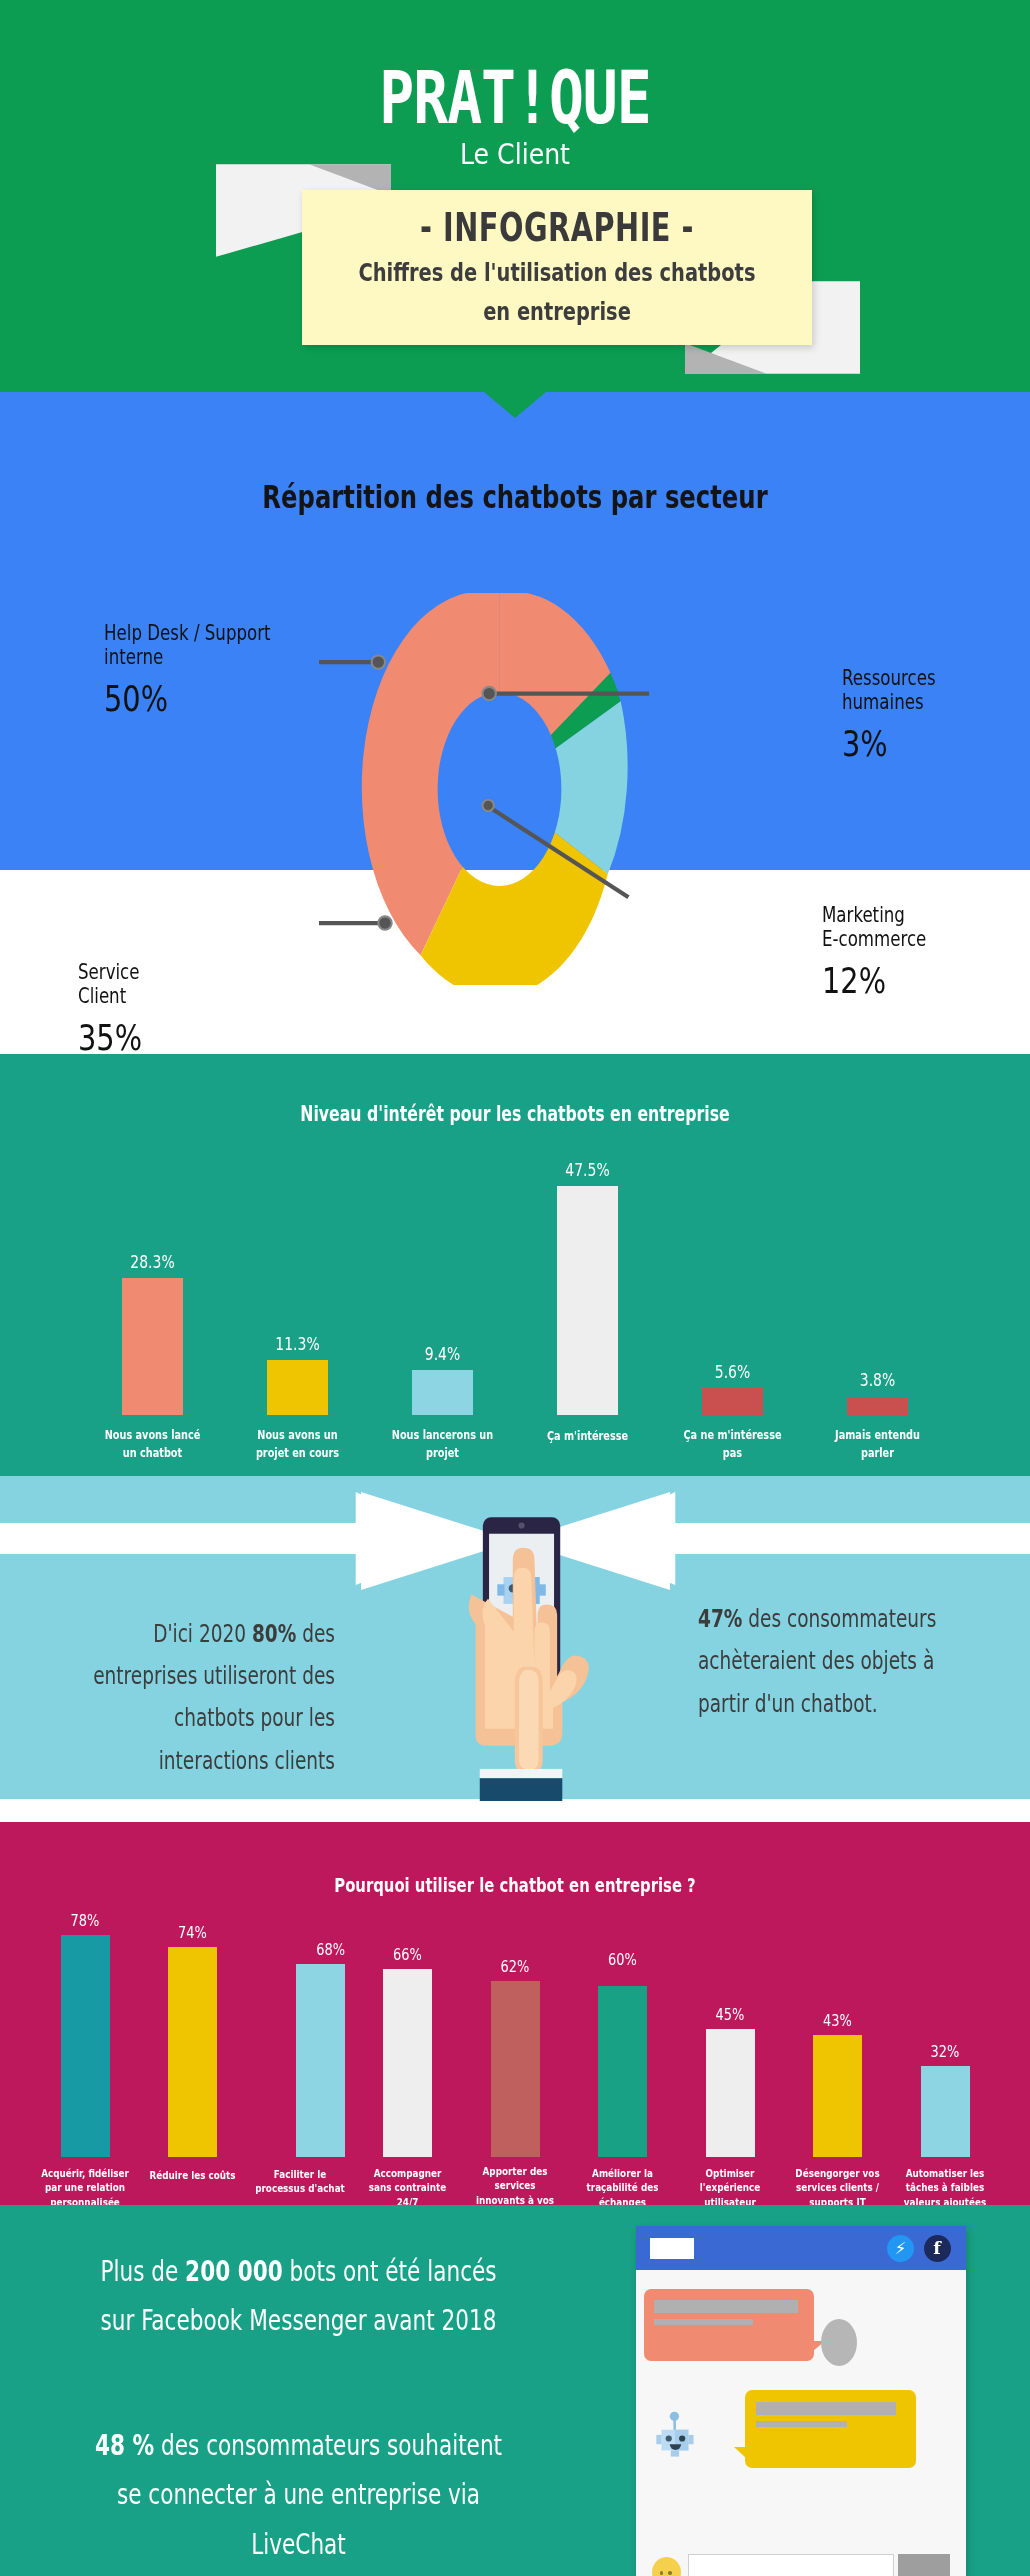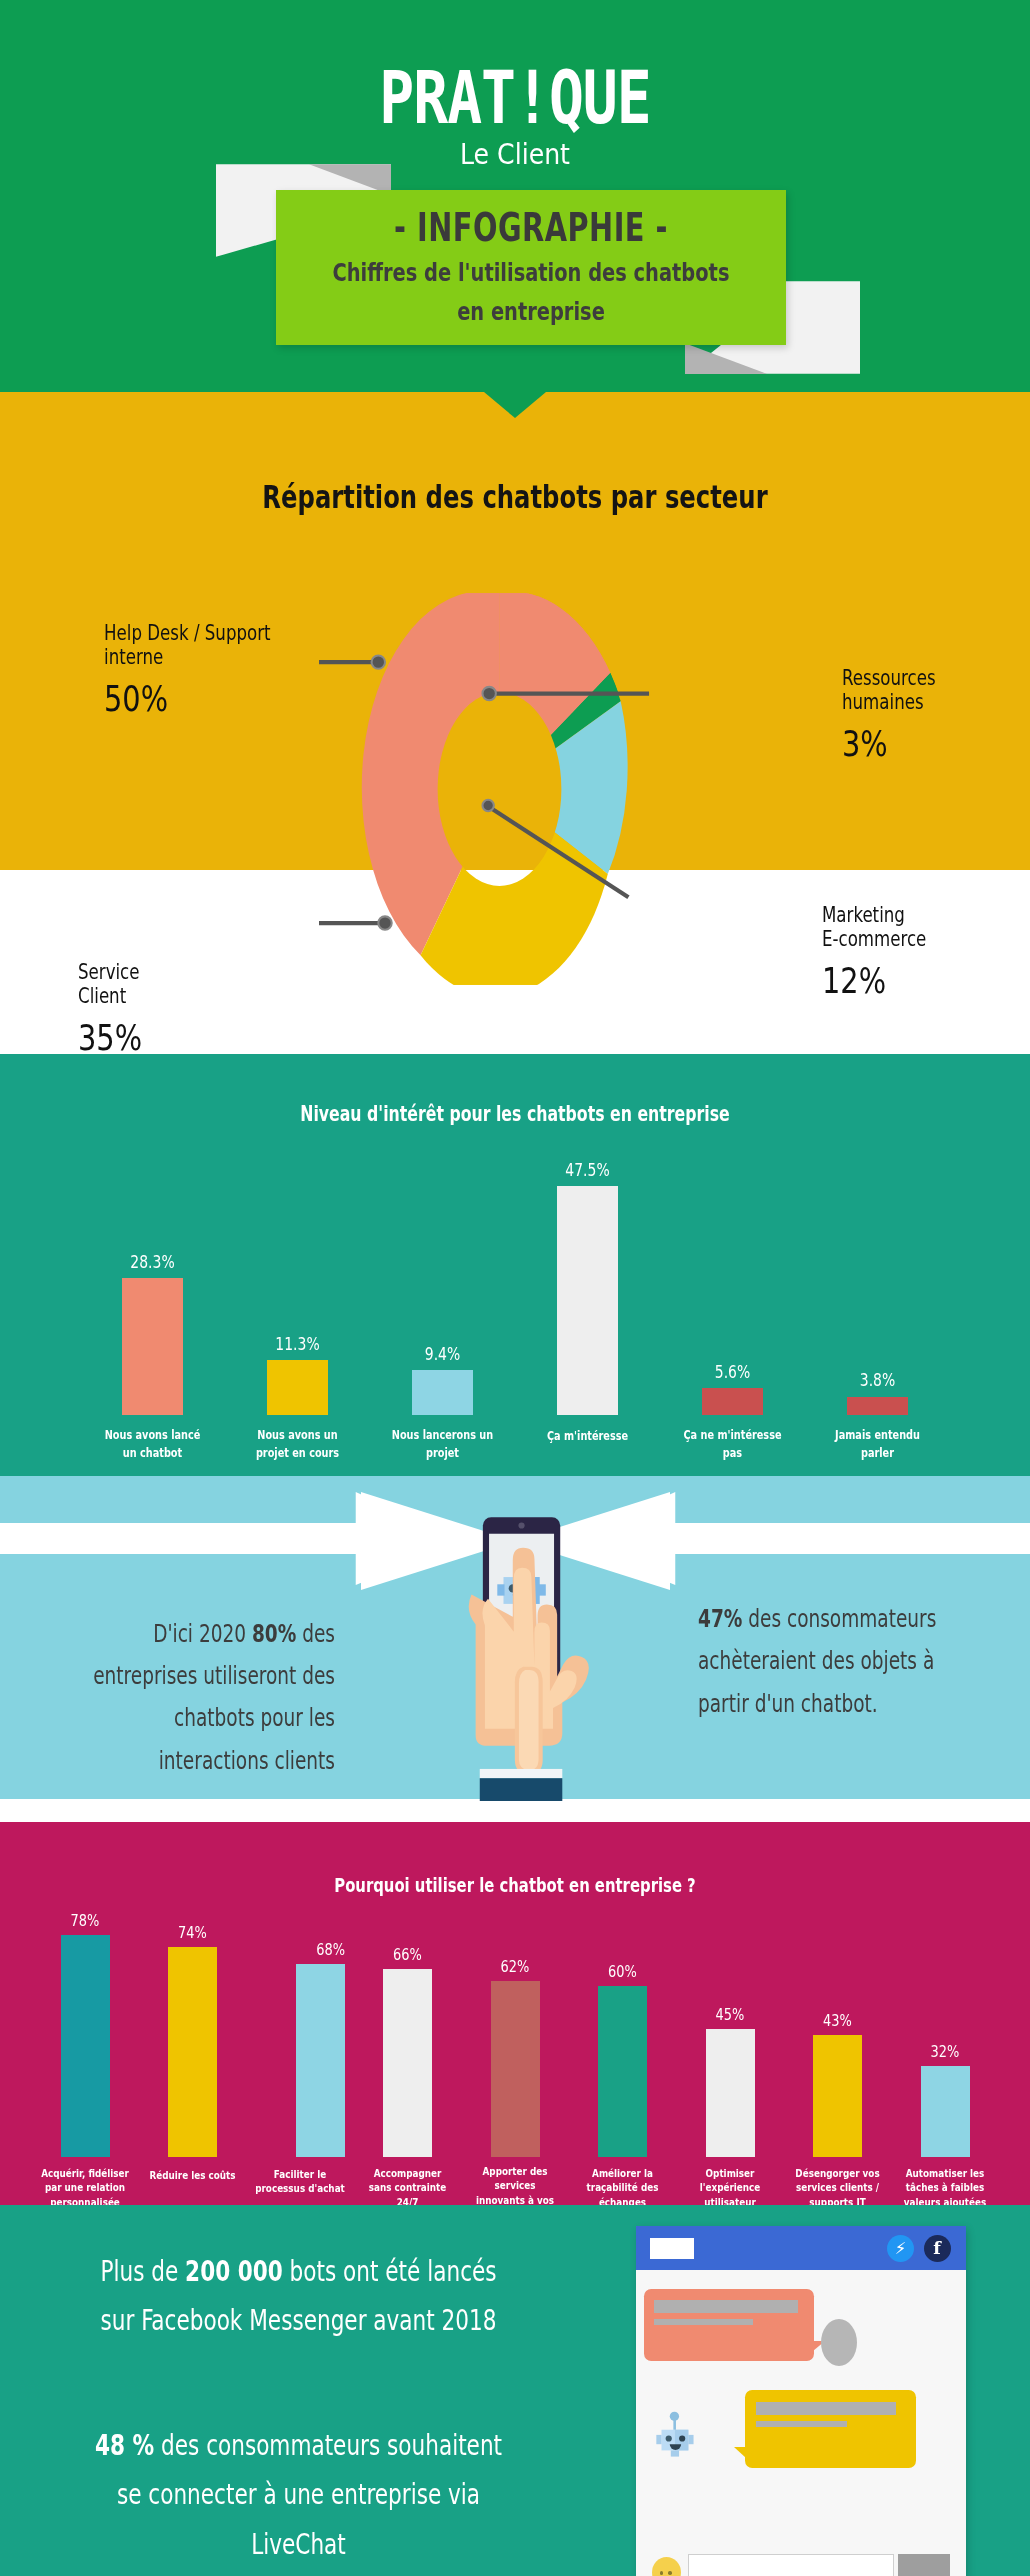--- a/index.html
+++ b/index.html
@@ -16,41 +16,41 @@
   .logo-main {
     font-family:"DejaVu Sans Mono", monospace; font-weight:bold;
     letter-spacing:-1px; color:#ffffff; font-size:58px; line-height:1;
     transform:scaleY(1.25); transform-origin:center top;
   }
   .logo-sub { color:#ffffff; font-size:28px; font-family:"DejaVu Sans Condensed","Liberation Sans",sans-serif; }
 
   
   .ribbon { position:absolute; }
   .ribbon-card {
-    position:absolute; background:#84cc16; box-shadow:2.1px 3.1px 7.2px rgba(0,0,0,.17);
-    display:flex; flex-direction:column; align-items:center; justify-content:center;
+    position:absolute; background:#fef9c3; box-shadow:2.1px 3.1px 7.2px rgba(0,0,0,.17);
+    display:flex; flex-direction:column; align-items:center; justify-content:center;margin-left:26px;
   }
   .ribbon-title {
     font-family:"DejaVu Sans Condensed","Liberation Sans",sans-serif;
     font-weight:bold; color:#3a3a3a; font-size:32px; letter-spacing:0.5px;
     transform:scaleY(1.22); margin-bottom:11.3px;
   }
   .ribbon-sub {
     font-family:"DejaVu Sans Condensed","Liberation Sans",sans-serif;
     font-weight:bold; color:#3d3d3d; font-size:21.6px; line-height:1.55; text-align:center;
     transform:scaleY(1.18);
   }
 
   .tri-down {
     position:absolute; width:0; height:0;
     border-left:31px solid transparent; border-right:31px solid transparent;
   }
 
   
-  #donut-sec { top:392px; height:478px; background:#eab308; }
+  #donut-sec { top:392px; height:478px; background:#3b82f6; }
   .donut-heading {
     position:absolute; left:0; width:1030px; top:90px; text-align:center;
     font-family:"DejaVu Sans Condensed","Liberation Sans",sans-serif; font-weight:bold;
     font-size:27px; color:#141414; transform:scaleY(1.15);
   }
   .donut-svg { position:absolute; left:319px; top:201px; }
   .callout {
     position:absolute; font-family:"DejaVu Sans Condensed","Liberation Sans",sans-serif;
     color:#111; line-height:1.3;
   }
@@ -303,21 +303,21 @@
         <div class="bar-rect" style="width: 49px; height: 193px; background: rgb(142, 213, 228);"></div>
       </div>
       <div class="bar-col" style="width: 90px; text-align: right;">
         <div class="bar-val" style="font-size: 14.4px;">66%</div>
         <div class="bar-rect" style="width: 49px; height: 188px; background: rgb(238, 238, 238);"></div>
       </div>
       <div class="bar-col" style="width: 90px;">
         <div class="bar-val" style="font-size: 14.4px;">62%</div>
         <div class="bar-rect" style="width: 49px; height: 176px; background: rgb(192, 96, 94);"></div>
       </div>
-      <div class="bar-col" style="width: 90px;">
+      <div class="bar-col" style="width: 90px; gap: 12px;">
         <div class="bar-val" style="font-size: 14.4px;">60%</div>
         <div class="bar-rect" style="width: 49px; height: 171px; background: rgb(25, 161, 134);"></div>
       </div>
       <div class="bar-col" style="width: 90px;">
         <div class="bar-val" style="font-size: 14.4px;">45%</div>
         <div class="bar-rect" style="width: 49px; height: 128px; background: rgb(238, 238, 238);"></div>
       </div>
       <div class="bar-col" style="width: 90px;">
         <div class="bar-val" style="font-size: 14.4px;">43%</div>
         <div class="bar-rect" style="width: 49px; height: 122px; background: rgb(239, 196, 0);"></div>

